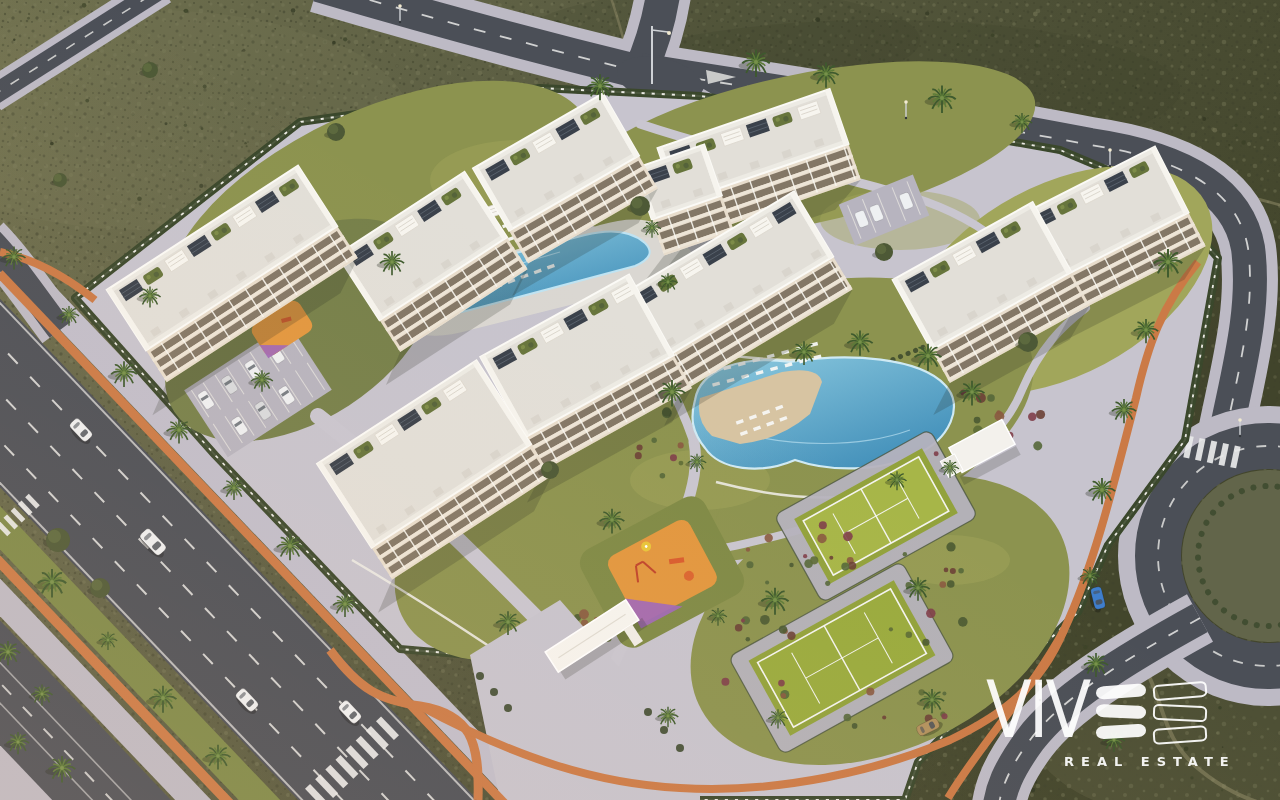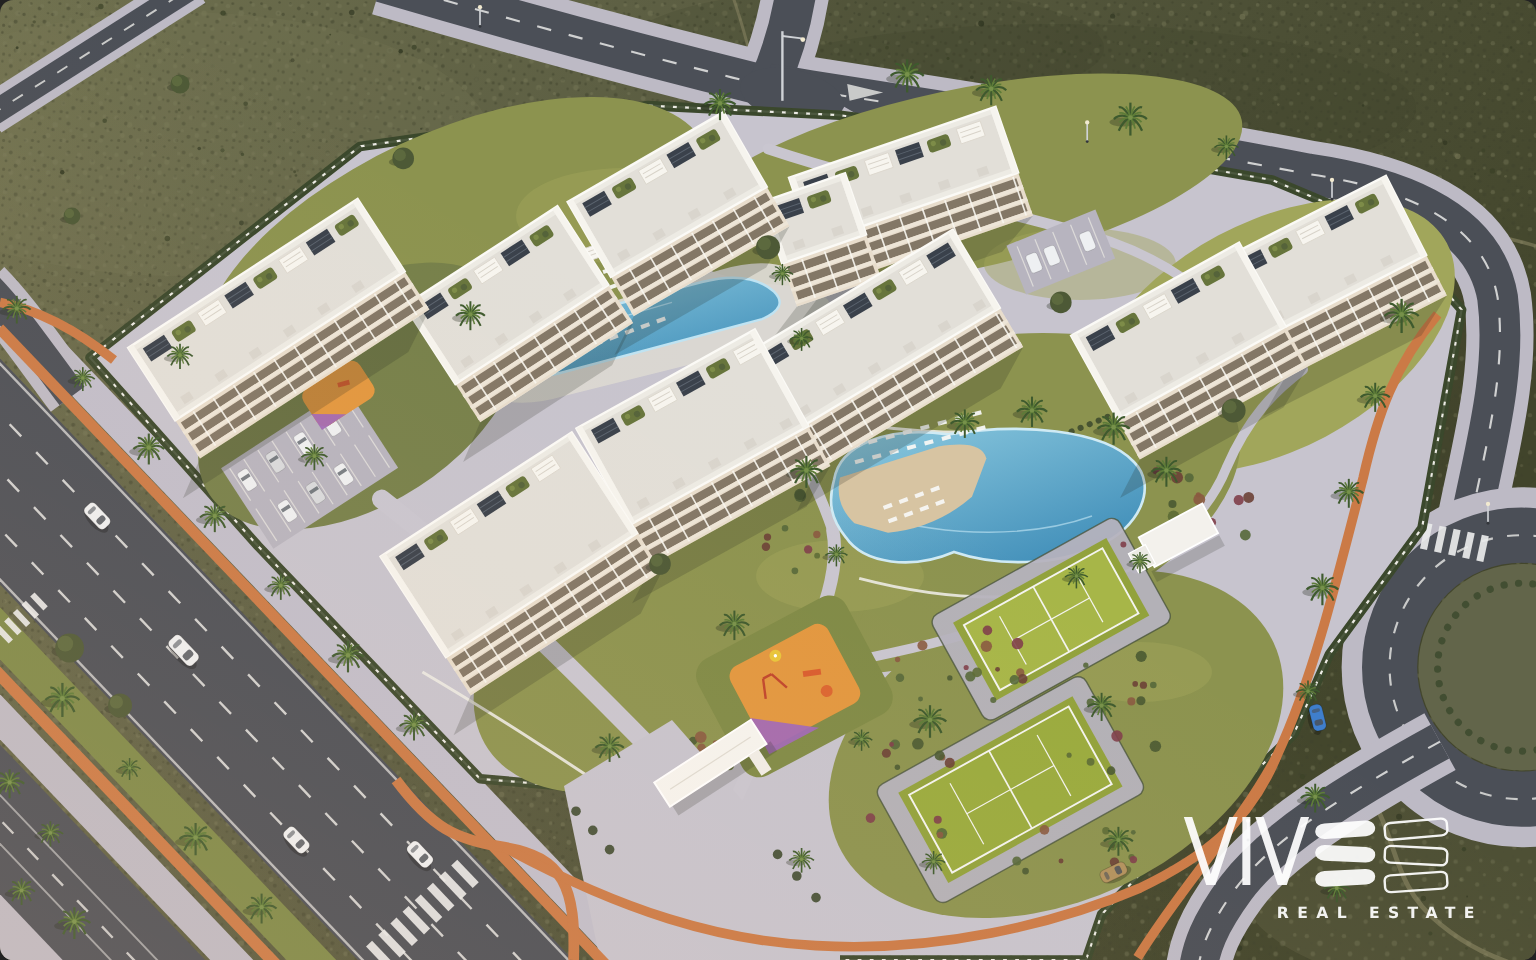--- a/index.html
+++ b/index.html
@@ -1,16 +1,16 @@
 <!DOCTYPE html>
 <html><head>
 <meta charset="utf-8">
 <style>
   html,body{margin:0;padding:0;background:#222;}
-  .stage{position:relative;width:1280px;height:800px;overflow:hidden;font-family:"DejaVu Sans",sans-serif;border-radius:11px;}
+  .stage{position:relative;width:1280px;height:800px;overflow:hidden;font-family:"DejaVu Sans",sans-serif;}
   .stage svg{position:absolute;left:0;top:0;}
   .watermark{position:absolute;left:986px;top:676px;width:300px;color:#fff;opacity:.93;pointer-events:none;}
   .brand-row{display:flex;align-items:flex-start;}
   .brand-text{display:inline-block;font-size:67px;line-height:.92;font-weight:400;letter-spacing:-3px;transform:scaleY(1.16);transform-origin:top left;}
   .brand-e{display:flex;flex-direction:column;gap:7px;margin-left:8px;margin-top:9px;}
   .brand-e i{display:block;width:50px;height:13px;background:#fff;border-radius:8px/6px;}
   .brand-e i:nth-child(1){transform:rotate(-4deg);}
   .brand-e i:nth-child(2){transform:rotate(2.5deg);}
   .brand-e i:nth-child(3){transform:rotate(-3deg);}
   .brand-e.outline{margin-left:7px;margin-top:7px;gap:6px;}

